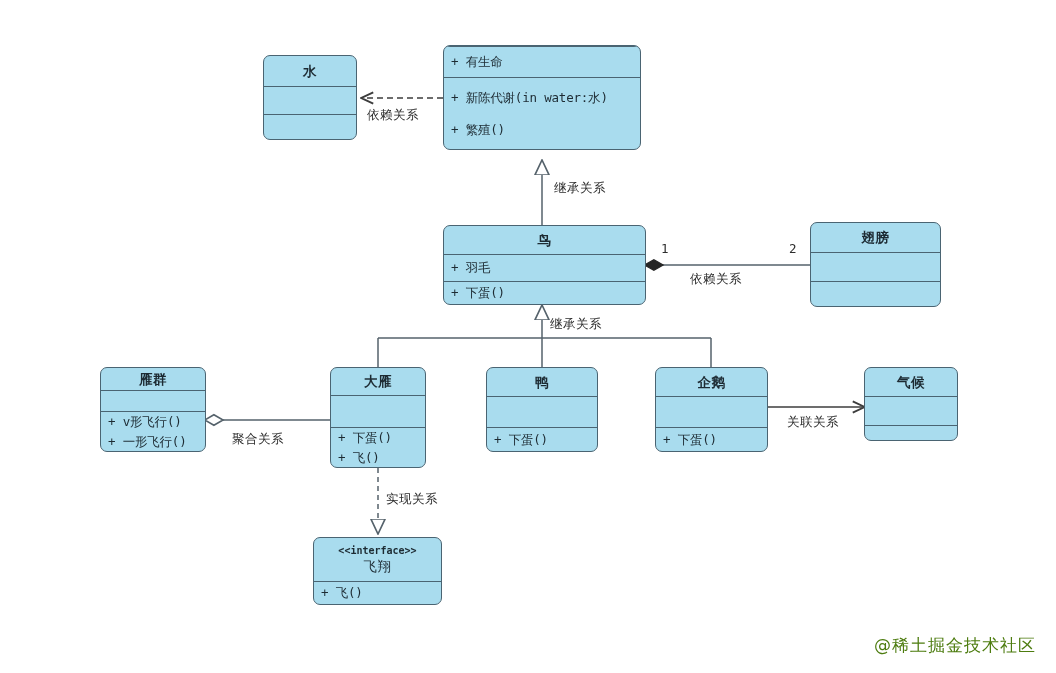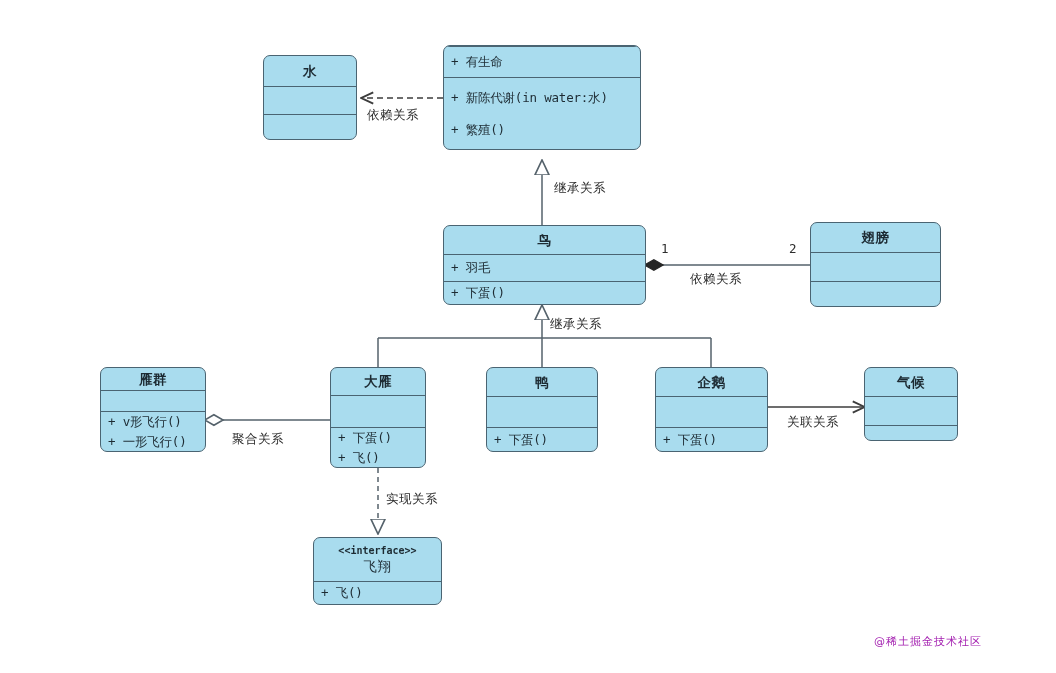--- a/index.html
+++ b/index.html
@@ -81,22 +81,22 @@
   #edges {
     position: absolute;
     left: 0;
     top: 0;
     width: 1056px;
     height: 673px;
     pointer-events: none;
   }
   .watermark {
     position: absolute;
-    font-size: 11px;
-    color: #a21caf;
+    font-size: 17px;
+    color: #4d7c0f;
     letter-spacing: 1px;
     white-space: nowrap;
   }
 </style>
 </head>
 <body>
 
 <div id="canvas">
 
   <svg id="edges" viewBox="0 0 1056 673" xmlns="http://www.w3.org/2000/svg">

